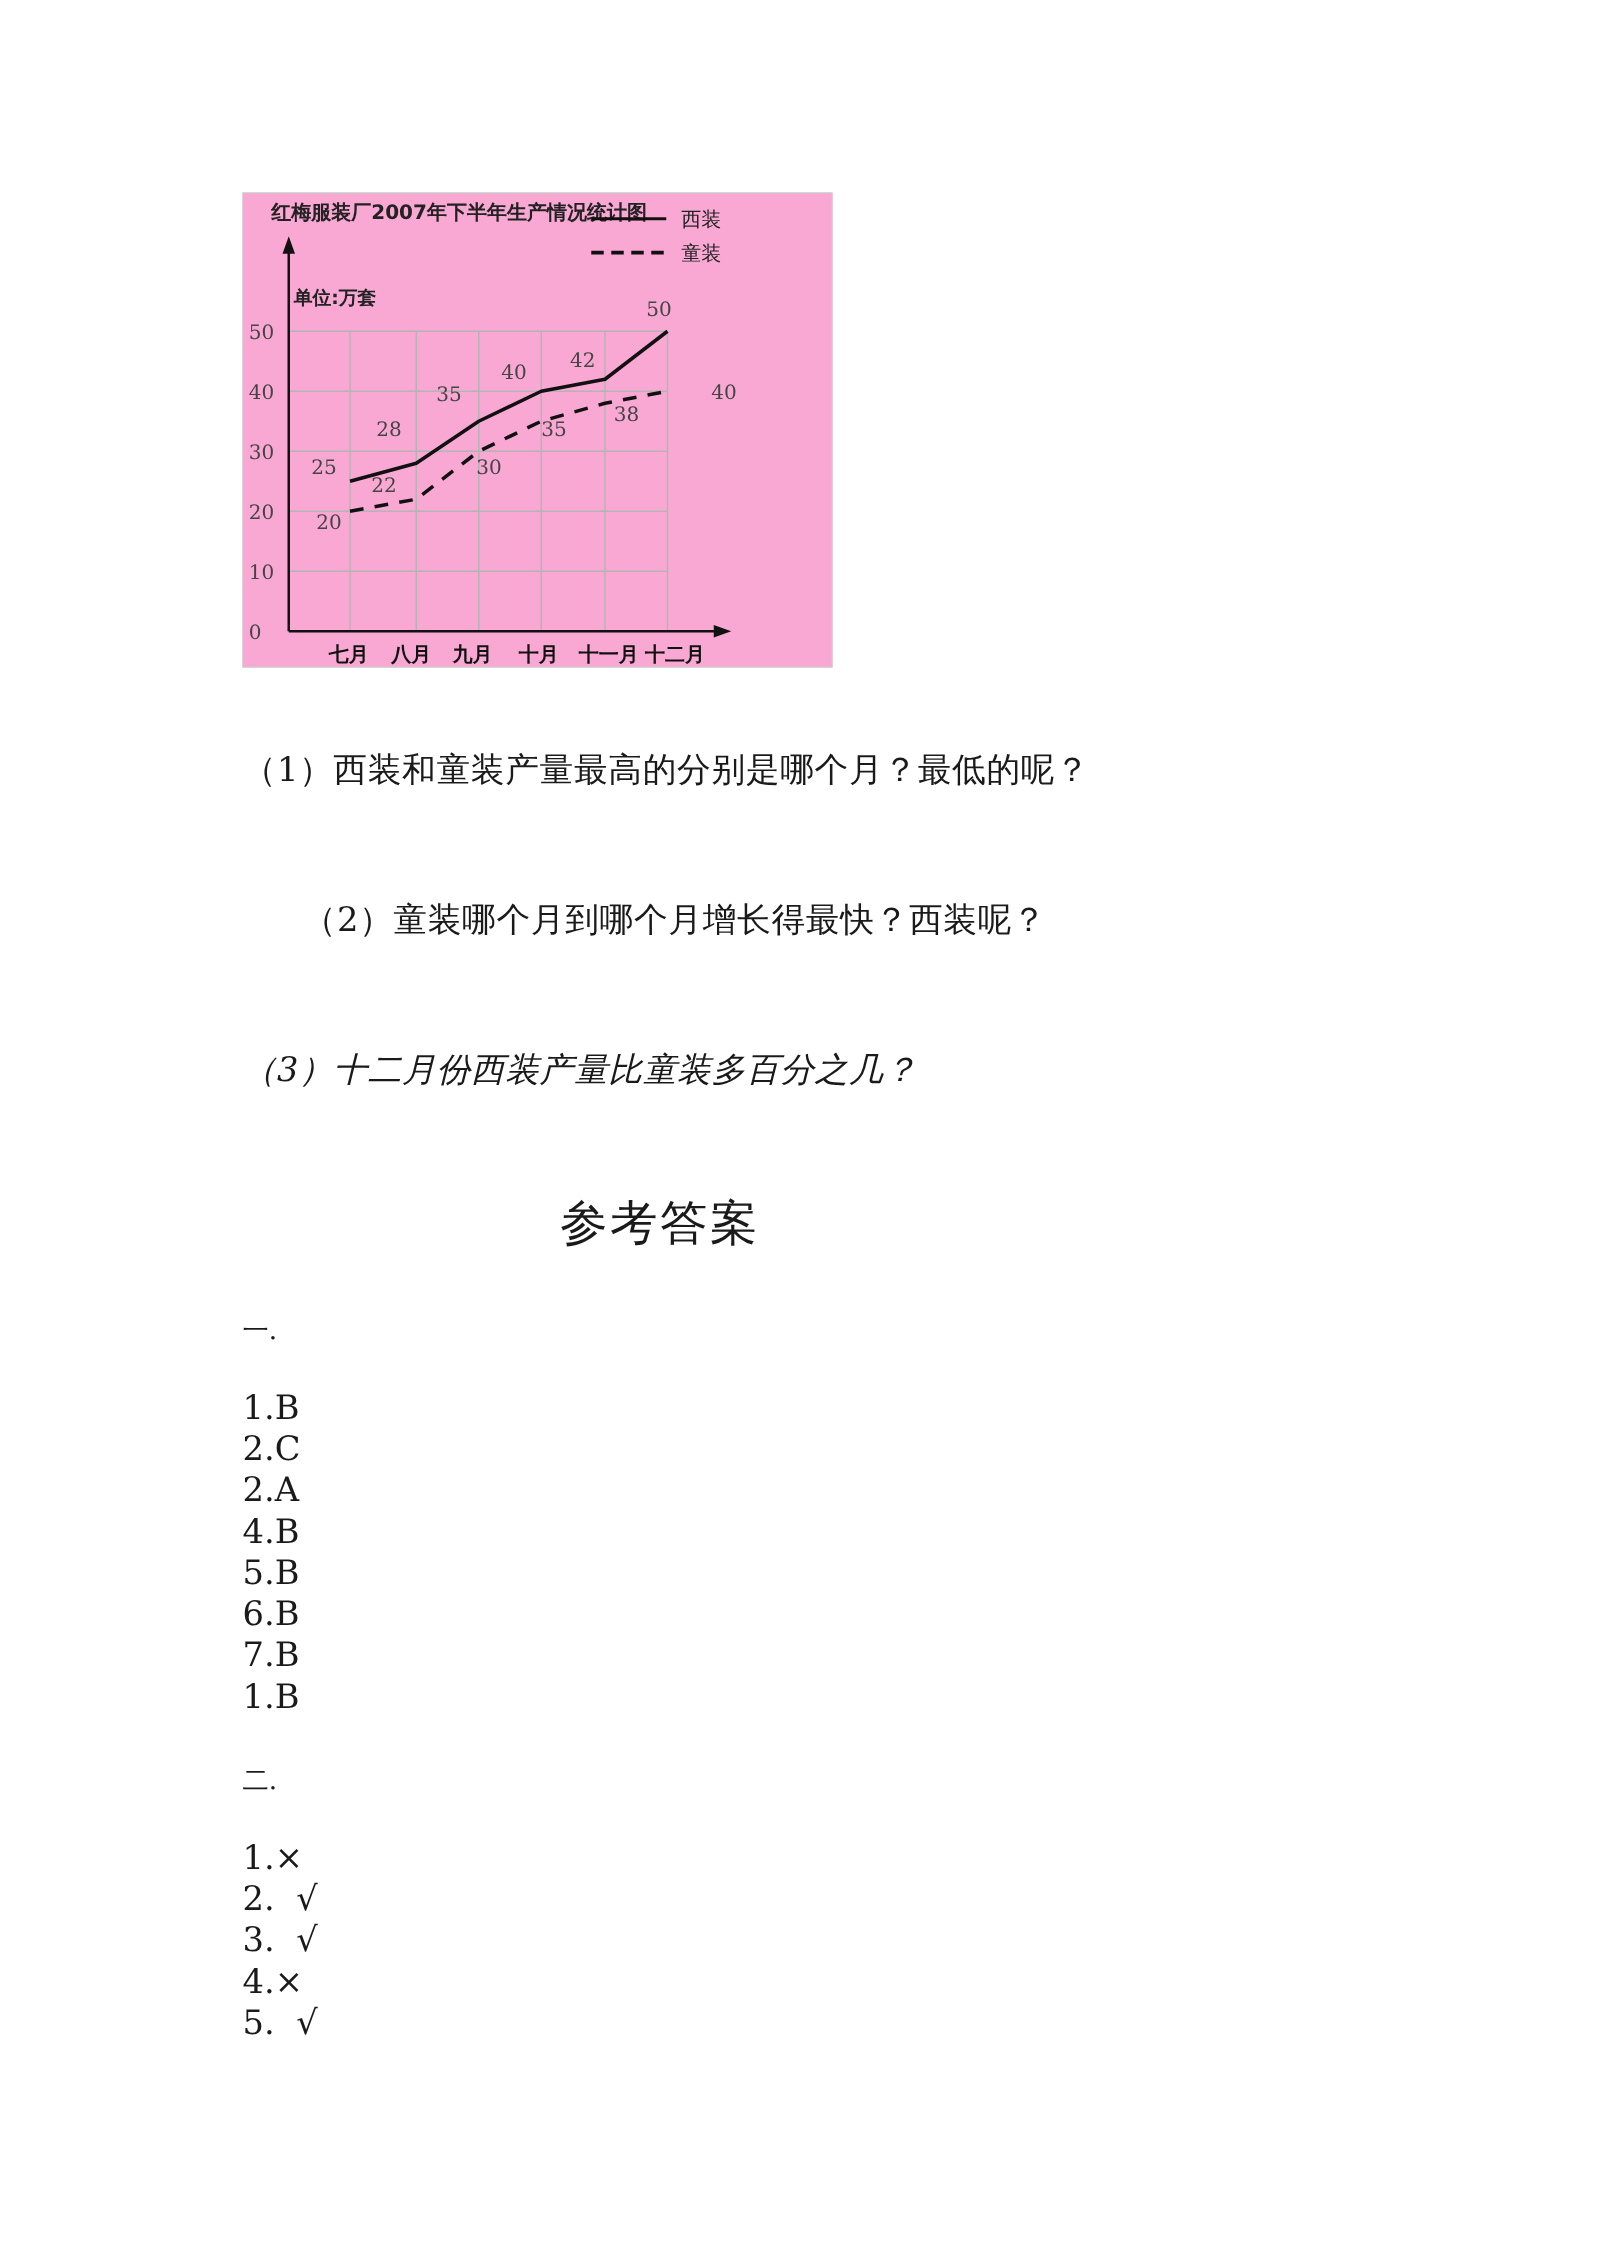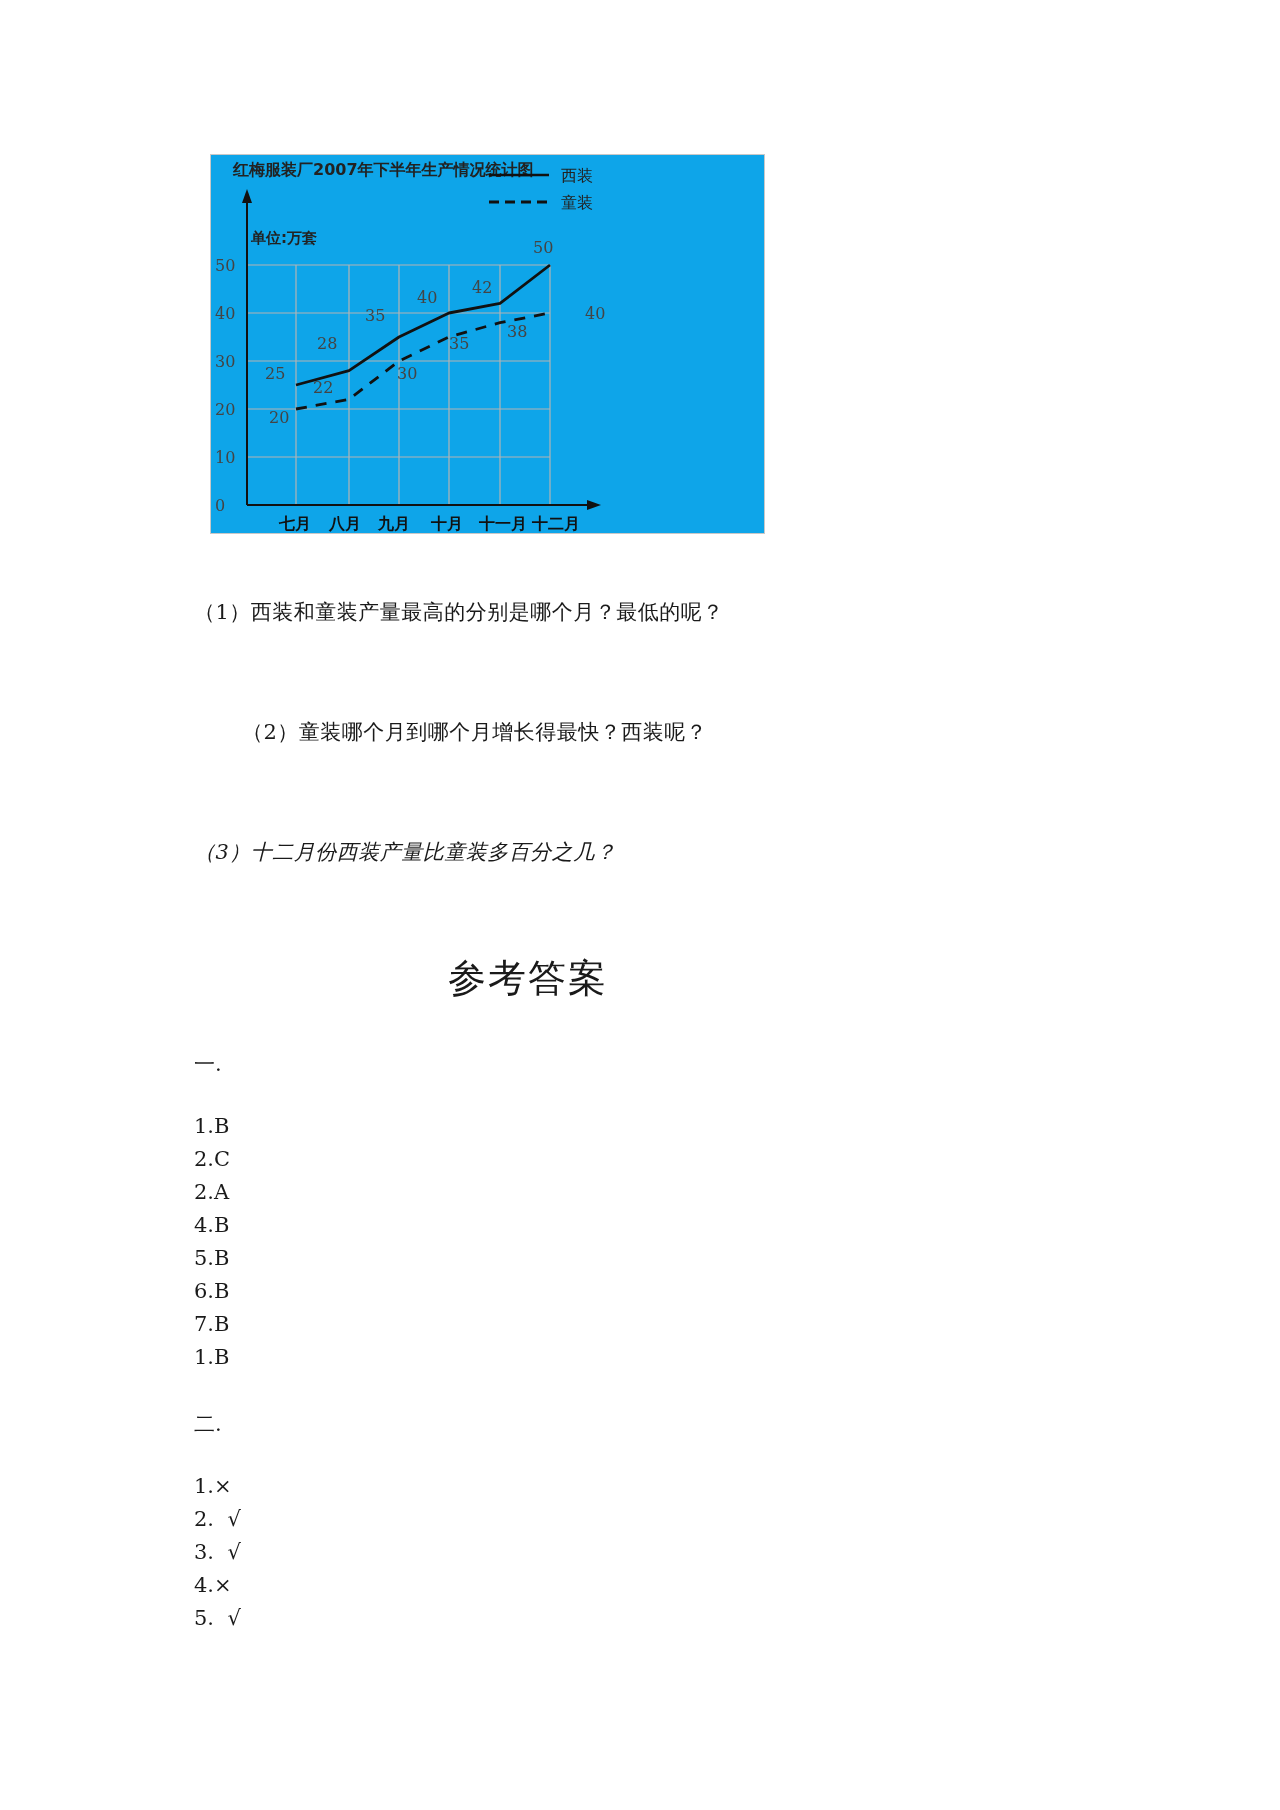--- a/index.html
+++ b/index.html
@@ -1,27 +1,27 @@
 <!DOCTYPE html>
 <html><head>
 <meta charset="utf-8">
 <style>
   html, body { margin:0; padding:0; background:#ffffff; }
   body { width:1280px; height:1810px; position:relative; overflow:hidden;
          font-family:"DejaVu Serif","Liberation Serif",serif; color:#1a1a1a; }
-  .chart-frame { position:absolute; left:210px; top:154px; width:555px; height:380px;
-                 border:1px solid #c8c8c8; box-sizing:border-box; background:#0ea5e9; }
+  .chart-frame { position:absolute; left:194px; top:154px; width:472px; height:380px;
+                 border:1px solid #c8c8c8; box-sizing:border-box; background:#f9a8d4; }
   .chart-svg { position:absolute; left:0; top:0; }
   .chart-title-text { font-family:"DejaVu Sans","Liberation Sans",sans-serif; }
-  .q { position:absolute; left:194px; font-size:21px; letter-spacing:0.5px; white-space:nowrap; }
+  .q { position:absolute; left:194px; font-size:27px; letter-spacing:0.5px; white-space:nowrap; }
   .ans-title { position:absolute; left:0; width:1056px; text-align:center; top:953px;
                font-size:38px; letter-spacing:2px; }
   .sec { position:absolute; left:194px; font-size:21px; }
   .ans-list { position:absolute; left:194px; margin:0; padding:0; list-style:none;
-              font-size:21px; line-height:33px; }
+              font-size:27px; line-height:33px; }
   .ans-list li { white-space:pre; }
 </style>
 </head>
 <body>
 
 <div class="chart-frame">
   <svg class="chart-svg" id="chart-svg" width="472" height="380">
       <text x="22" y="20" font-size="16" fill="#222" class="chart-title-text" font-weight="bold">红梅服装厂2007年下半年生产情况统计图</text>
       <line x1="278" y1="20" x2="338" y2="20" stroke="#111" stroke-width="2.5"></line>
       <text x="350" y="26" font-size="16" fill="#222" class="chart-title-text">西装</text>

